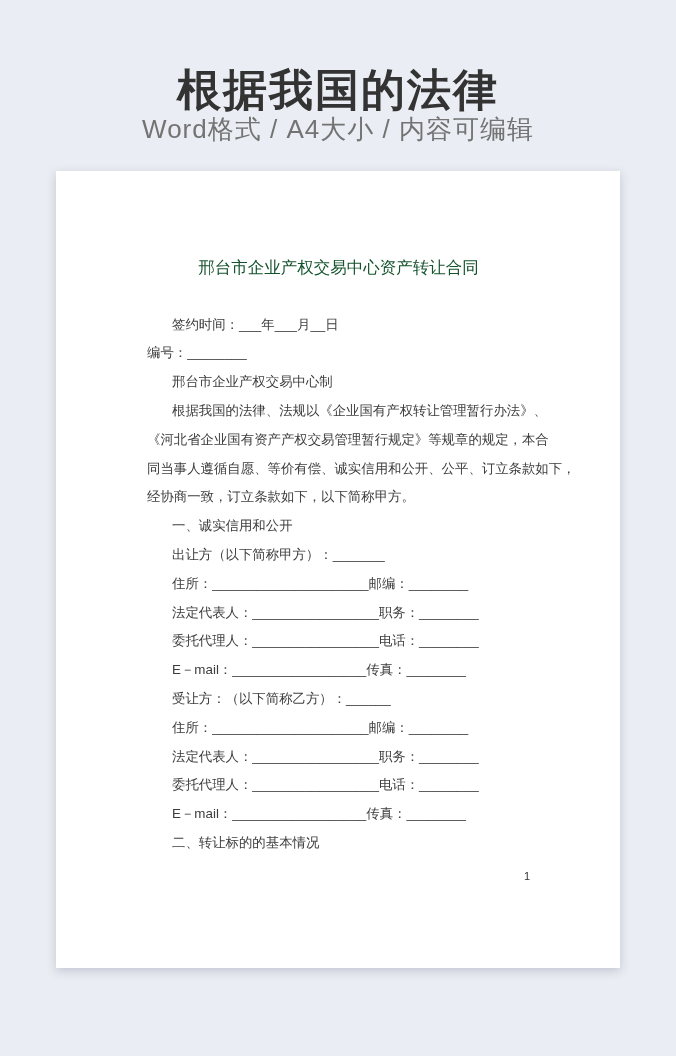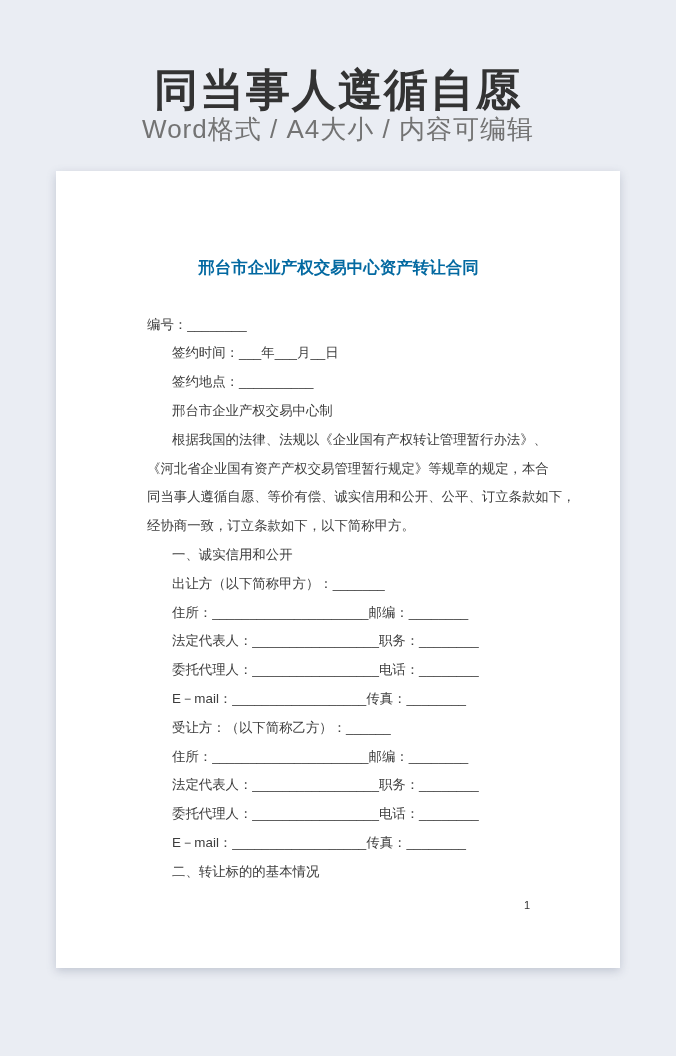--- a/index.html
+++ b/index.html
@@ -34,22 +34,22 @@
   .page {
     width: 564px;
     height: 797px;
     margin: 27px auto 0 auto;
     background: #ffffff;
     box-shadow: 0 3px 9px rgba(100, 110, 135, 0.30);
     padding: 82px 90px 0 91px;
   }
   .doc-title {
     font-size: 16.5px;
-    font-weight: 700;
-    color: #0369a1;
+    font-weight: 400;
+    color: #14532d;
     text-align: center;
     line-height: 28.8px;
     margin: 0 0 28.8px 0;
     white-space: nowrap;
   }
   .doc-body {
     font-size: 13.4px;
     color: #3d3d3d;
   }
   .line {
@@ -64,30 +64,29 @@
     text-align: right;
     font-size: 11px;
     line-height: 14px;
     color: #333333;
   }
 </style>
 </head>
 <body>
 
 <div class="banner">
-  <div class="banner-title">同当事人遵循自愿</div>
+  <div class="banner-title">根据我国的法律</div>
   <div class="banner-subtitle">Word格式 / A4大小 / 内容可编辑</div>
 </div>
 
 <div class="page">
   <div class="doc-title">邢台市企业产权交易中心资产转让合同</div>
   <div class="doc-body">
+    <div class="line indent">签约时间：___年___月__日</div>
     <div class="line">编号：________</div>
-    <div class="line indent">签约时间：___年___月__日</div>
-    <div class="line indent">签约地点：__________</div>
     <div class="line indent">邢台市企业产权交易中心制</div>
     <div class="line indent">根据我国的法律、法规以《企业国有产权转让管理暂行办法》、</div>
     <div class="line">《河北省企业国有资产产权交易管理暂行规定》等规章的规定，本合</div>
     <div class="line">同当事人遵循自愿、等价有偿、诚实信用和公开、公平、订立条款如下，</div>
     <div class="line">经协商一致，订立条款如下，以下简称甲方。</div>
     <div class="line indent">一、诚实信用和公开</div>
     <div class="line indent">出让方（以下简称甲方）：_______</div>
     <div class="line indent">住所：_____________________邮编：________</div>
     <div class="line indent">法定代表人：_________________职务：________</div>
     <div class="line indent">委托代理人：_________________电话：________</div>

